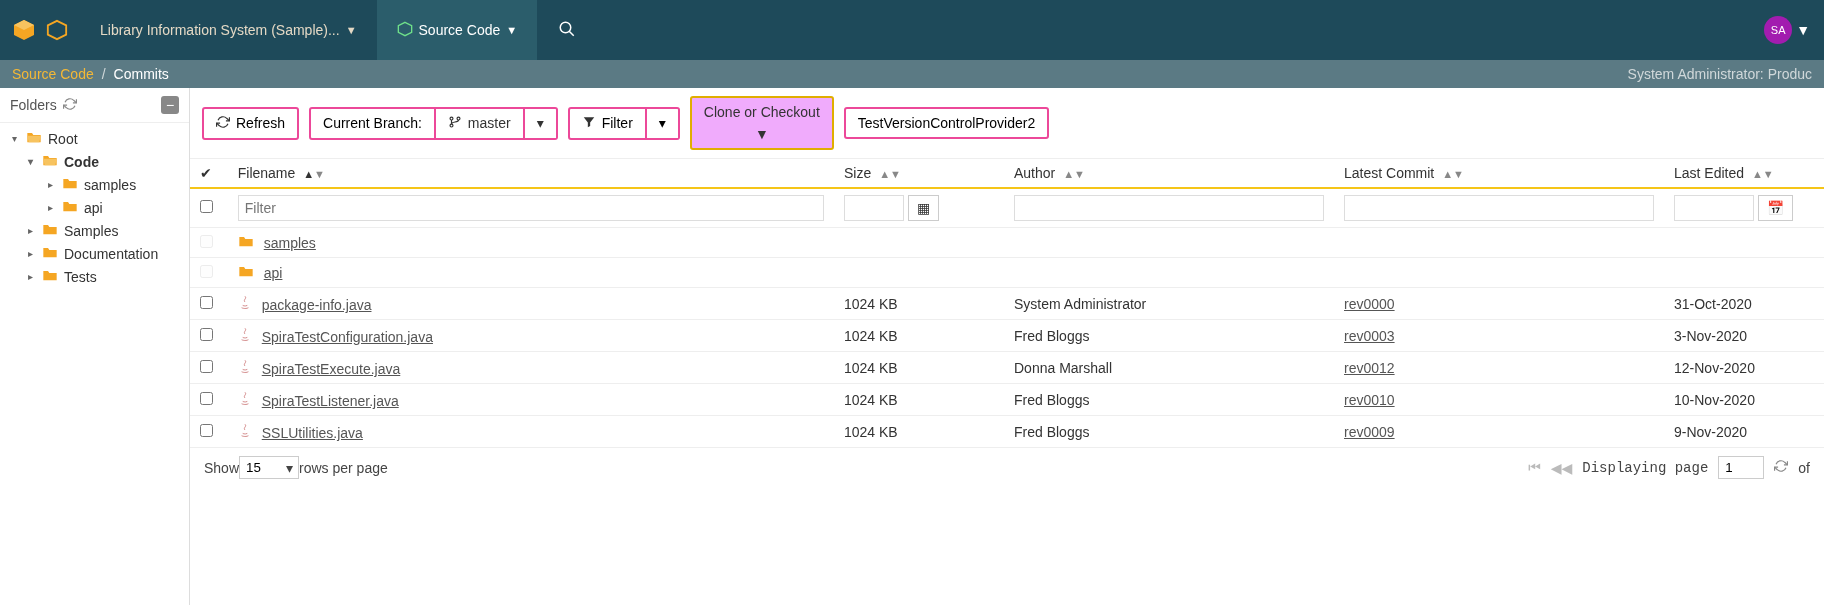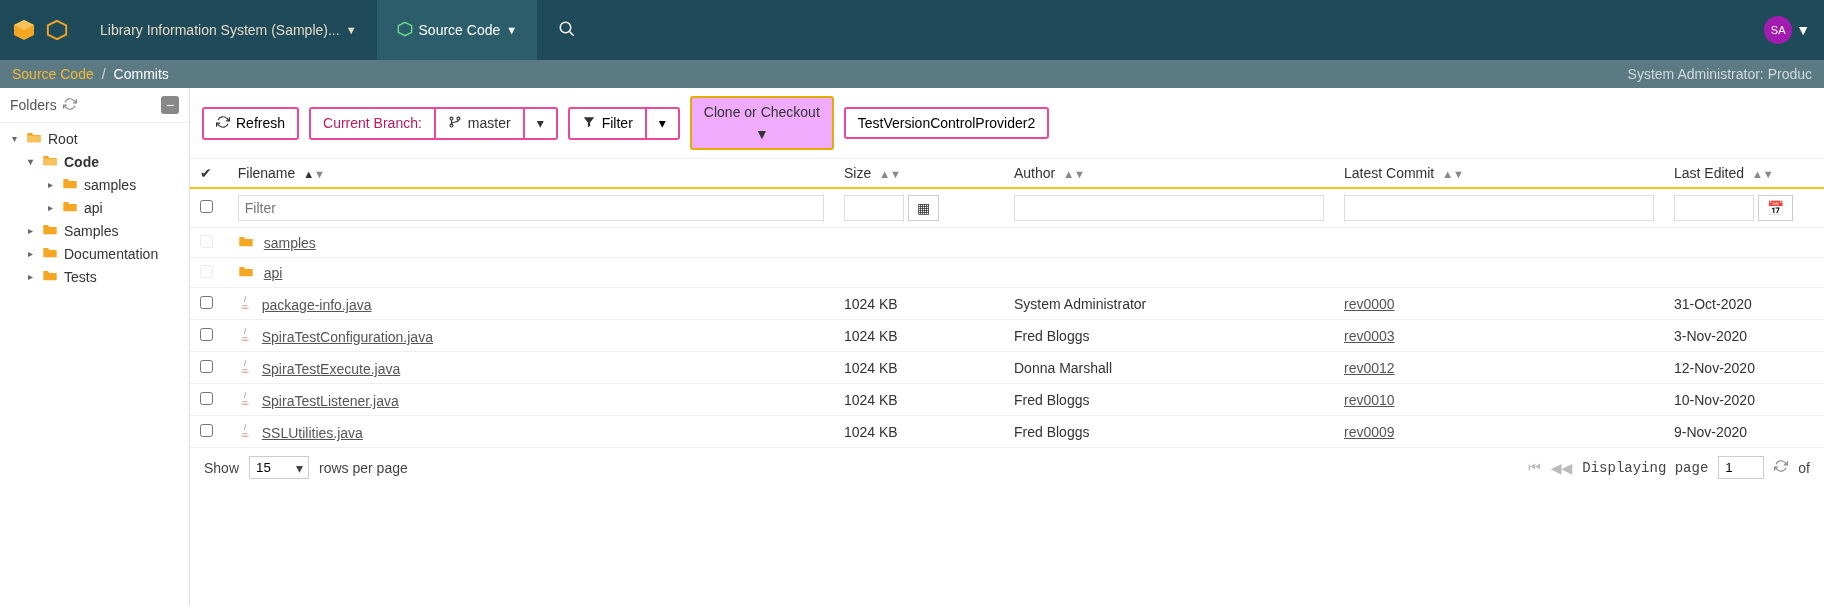--- a/index.html
+++ b/index.html
@@ -44,41 +44,41 @@
 
 
 .content { flex:1; overflow:auto; padding: 0; }
 .toolbar { display:flex; align-items:center; gap:10px; padding: 8px 12px; border-bottom:1px solid #eee; flex-wrap:wrap;}
 .btn { border:2px solid #ec4899; background:#fff; padding: 6px 12px; border-radius:3px; display:flex; align-items:center; gap:6px; cursor:pointer; font-size:14px;}
 .btn-group { display:flex; }
 .btn-group .btn:first-child { border-radius:3px 0 0 3px; }
 .btn-group .btn:last-child { border-radius:0 3px 3px 0; border-left:none;}
 .btn-group .btn.mid { border-radius:0; border-left:none;}
 .btn-yellow { background:#f0abfc; border-color:#e0ae00; color:#333;flex-direction:column;}
-.lbl-static { color:#be185d; }
+.lbl-static { color:#000000; }
 
 .display-text { padding:8px 14px; color:#333; font-size:14px; }
 
 
 .table-wrap { width:100%; }
 table { border-collapse: collapse; width:100%; }
 th, td { text-align:left; padding: 6px 10px; border-bottom:1px solid #eee; font-size:14px; white-space:nowrap;}
 thead th { color:#333; font-weight:normal; }
 thead tr.header-row th { border-bottom:2px solid #f5c518; }
 .sort-icon { color:#888; font-size:11px; margin-left:4px;}
 .sort-icon span { display:inline-block;}
 .checkbox-cell { width:30px; }
 input.filter-input { width:100%; border:1px solid #ddd; padding:4px 6px; font-size:14px; }
 .filter-row td { padding:6px 10px; }
 .cal-btn { border:1px solid #ccc; padding:4px 8px; cursor:pointer; background:#fff;}
 a.link { color:#555; text-decoration: underline; cursor:pointer;}
 .java-icon { color:#8b5a2b; }
 
 
-.footer-bar { display:flex; align-items:center; padding: 8px 14px; gap:10px; color:#444;}
+.footer-bar { display:flex; align-items:center; padding: 8px 14px; color:#444;}
 .footer-right { margin-left:auto; display:flex; align-items:center; gap:10px; color:#888;}
 .page-input { width:46px; border:1px solid #ccc; padding:3px 6px; text-align:left;}
 .rows-select { border:1px solid #ccc; padding:3px 18px 3px 6px; position:relative;}
 .nav-arrow { color:#bbb; cursor:pointer; }
 
 .col-size { width:170px;}
 .col-author { width:330px;}
 .col-commit { width:330px;}
 .col-edited { width:160px;}
 

